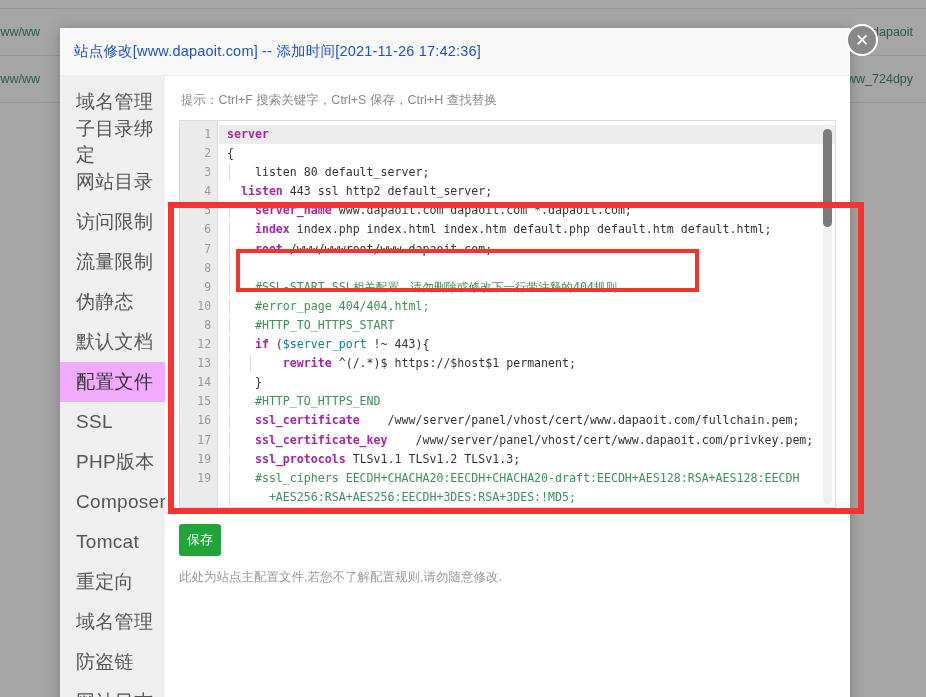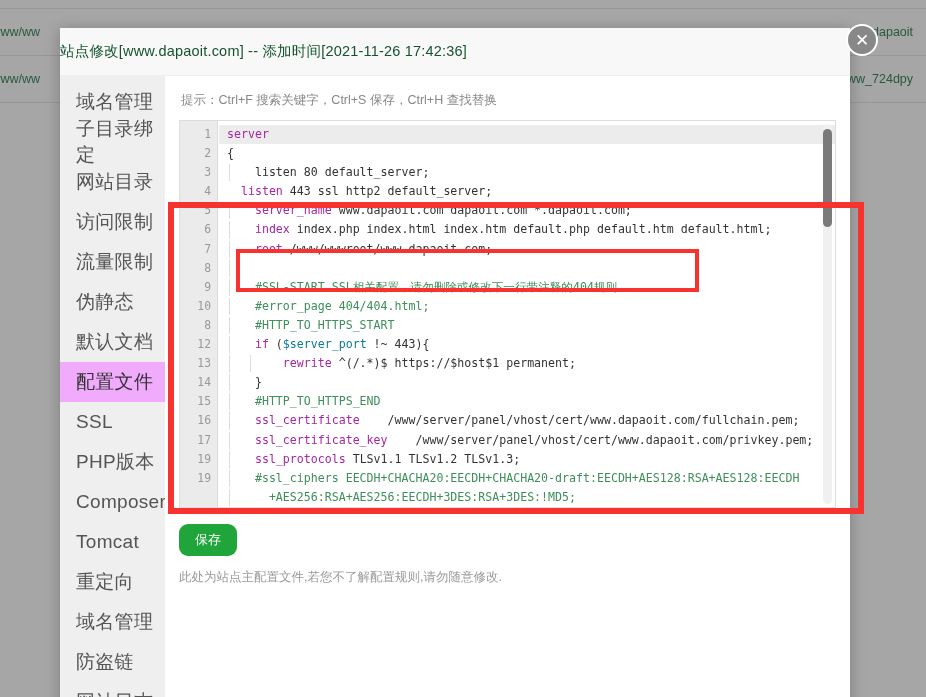--- a/index.html
+++ b/index.html
@@ -42,22 +42,23 @@
     width: 790px; height: 690px;
     background: #ffffff;
     box-shadow: 0 2px 14px rgba(0,0,0,0.25);
   }
   .modal-header {
     height: 48px;
     background: #f8f8f8;
     border-bottom: 1px solid #eeeeee;
     display: flex;
     align-items: center;
+    padding-left: 14px;
     font-size: 14.5px;
-    color: #14532d;
+    color: #1d4ed8;
     letter-spacing: .2px;
   }
   .modal-close {
     position: absolute;
     right: -28px; top: -4px;
     width: 32px; height: 32px;
     border-radius: 50%;
     background: #888888;
     border: 2px solid #ffffff;
     color: #ffffff;
@@ -142,21 +143,21 @@
     padding-top: 4px;
     white-space: pre;
     overflow: hidden;
   }
   .code .ln { height: 19.1px; padding-left: 8px; position: relative; }
   .code .ln.cur { background: #ececec; }
   .code .ln .ind {
     position: absolute; top: 1px; bottom: 1px;
     width: 1px; background: #dddddd;
   }
-  .kw   { color: #a626a4; }
+  .kw   { color: #a626a4; font-weight: bold; }
   .var  { color: #0c7b93; }
   .cmt  { color: #3f8f5b; }
   .txt  { color: #333333; }
 
   .vscroll {
     position: absolute;
     right: 3px; top: 3px; bottom: 3px;
     width: 9px;
     background: #f0f0f0;
     border-radius: 5px;
@@ -169,23 +170,23 @@
     border-radius: 5px;
   }
 
   
   .save-btn {
     margin-top: 16px;
     display: inline-block;
     background: #20a53a;
     color: #ffffff;
     font-size: 13px;
-    padding: 7px 16px;
+    padding: 7px 8px;
     border: none;
-    border-radius: 9px;
+    border-radius: 3px;
     cursor: pointer;
   }
   .foot-note {
     margin-top: 13px;
     font-size: 12.5px;
     color: #999999;
   }
 
   
   .annot {

